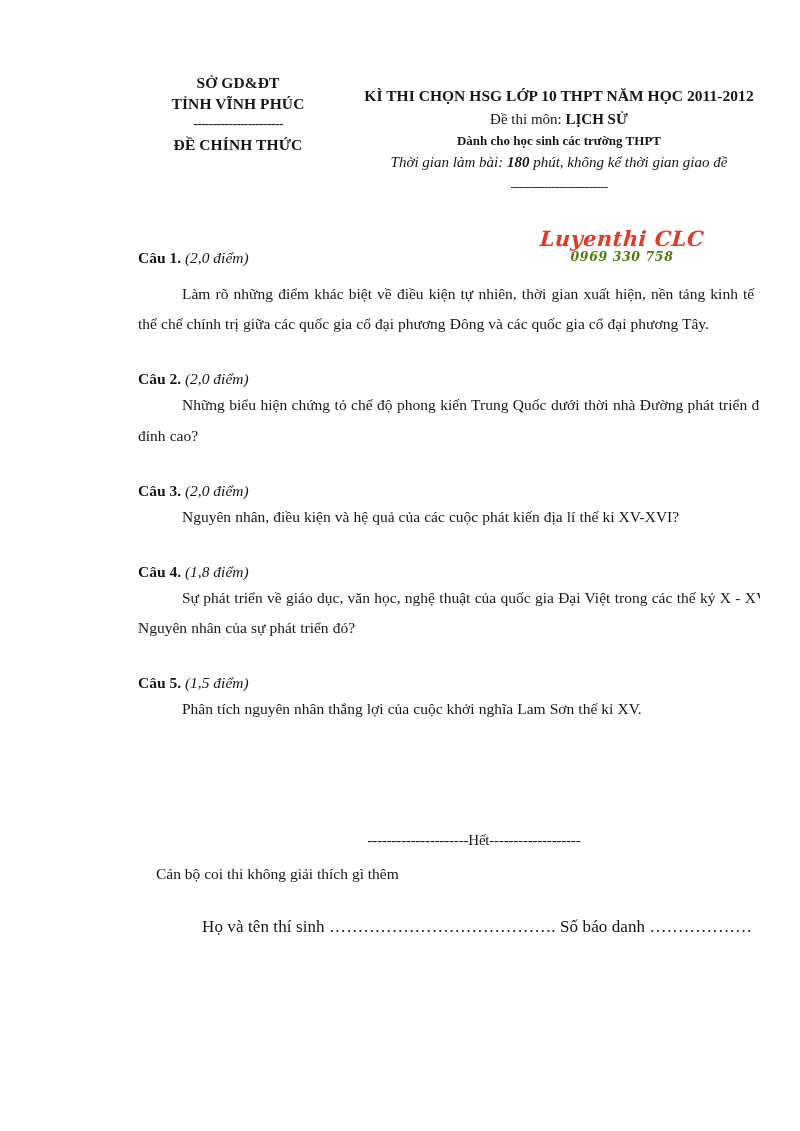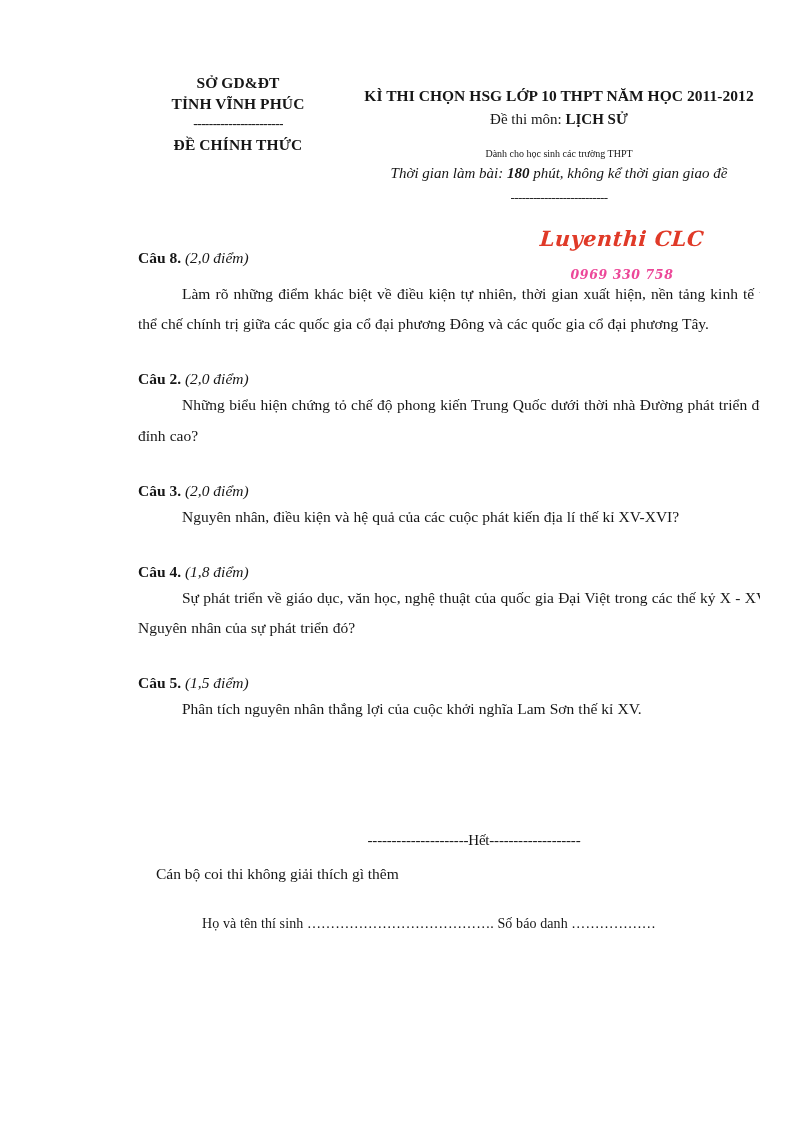--- a/index.html
+++ b/index.html
@@ -66,24 +66,24 @@
   }
   .header-right .hr-subject {
     font-size: 15px;
     line-height: 1.45;
     margin-top: 3px;
   }
   .header-right .hr-subject b {
     font-weight: bold;
   }
   .header-right .hr-target {
-    font-weight: normal;
-    font-size: 10px;
+    font-weight: bold;
+    font-size: 13px;
     line-height: 1.45;
-    margin-top: 16px;
+    margin-top: 1px;
   }
   .header-right .hr-time {
     font-style: italic;
     font-size: 15px;
     line-height: 1.5;
     margin-top: 1px;
     white-space: nowrap;
   }
   .header-right .hr-time b {
     font-weight: bold;
@@ -115,23 +115,23 @@
     color: #e03a28;
     line-height: 1.0;
     transform: skewX(-4deg);
   }
   .wm-phone {
     font-family: "DejaVu Serif", "Liberation Serif", serif;
     font-style: italic;
     font-weight: bold;
     font-size: 12.5px;
     letter-spacing: 0.6px;
-    color: #ec4899;
+    color: #4d7c0f;
     line-height: 1.1;
-    margin-top: 19px;
+    margin-top: 1px;
   }
 
   
   .content {
     position: absolute;
     top: 248px;
     left: 98px;
     width: 636px;
   }
   .q-block {
@@ -172,21 +172,21 @@
     letter-spacing: -0.2px;
     line-height: 1.6;
   }
   .f-note {
     text-align: left;
     font-size: 15.5px;
     line-height: 1.6;
     margin-top: 10px;
   }
   .f-fields {
-    font-size: 14px;
+    font-size: 17px;
     line-height: 1.6;
     margin-top: 26px;
     padding-left: 46px;
     white-space: nowrap;
     letter-spacing: 0.1px;
   }
 </style>
 </head>
 <body>
 
@@ -212,21 +212,21 @@
   </div>
 
   <div class="watermark">
     <div class="wm-name">Luyenthi CLC</div>
     <div class="wm-phone">0969 330 758</div>
   </div>
 
   <div class="content">
 
     <div class="q-block">
-      <p class="q-label"><span class="q-num">Câu 8.</span> <span class="q-points">(2,0 điểm)</span></p>
+      <p class="q-label"><span class="q-num">Câu 1.</span> <span class="q-points">(2,0 điểm)</span></p>
       <div class="gap-sm"></div>
       <p class="q-body">Làm rõ những điểm khác biệt về điều kiện tự nhiên, thời gian xuất hiện, nền tảng kinh tế và thể chế chính trị giữa các quốc gia cổ đại phương Đông và các quốc gia cổ đại phương Tây.</p>
     </div>
 
     <div class="gap-lg"></div>
 
     <div class="q-block">
       <p class="q-label"><span class="q-num">Câu 2.</span> <span class="q-points">(2,0 điểm)</span></p>
       <p class="q-body">Những biểu hiện chứng tỏ chế độ phong kiến Trung Quốc dưới thời nhà Đường phát triển đến đỉnh cao?</p>
     </div>

